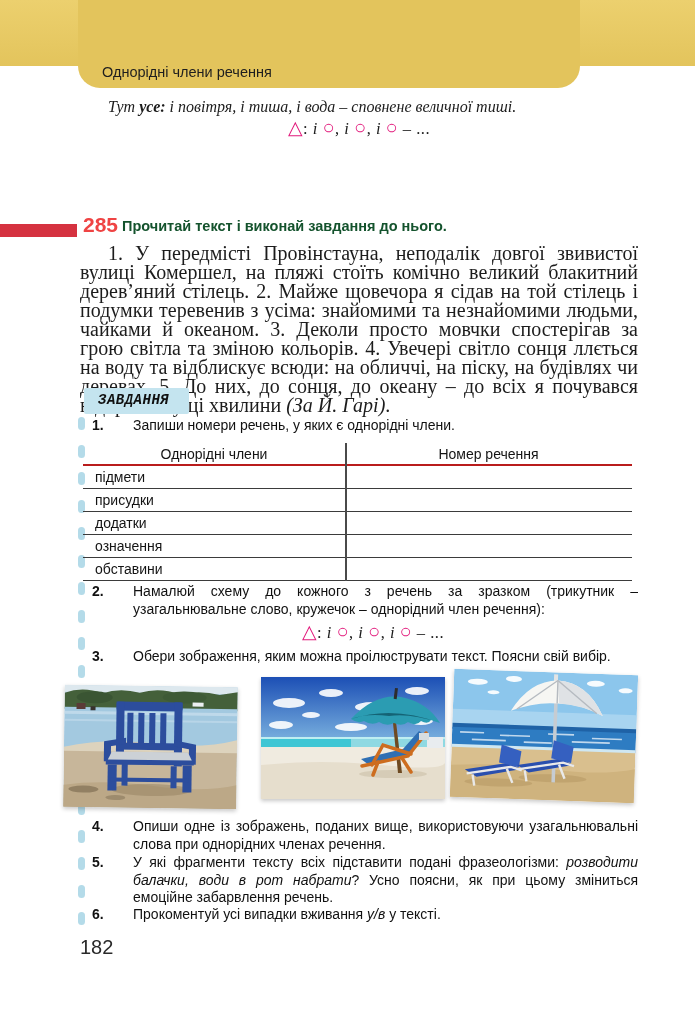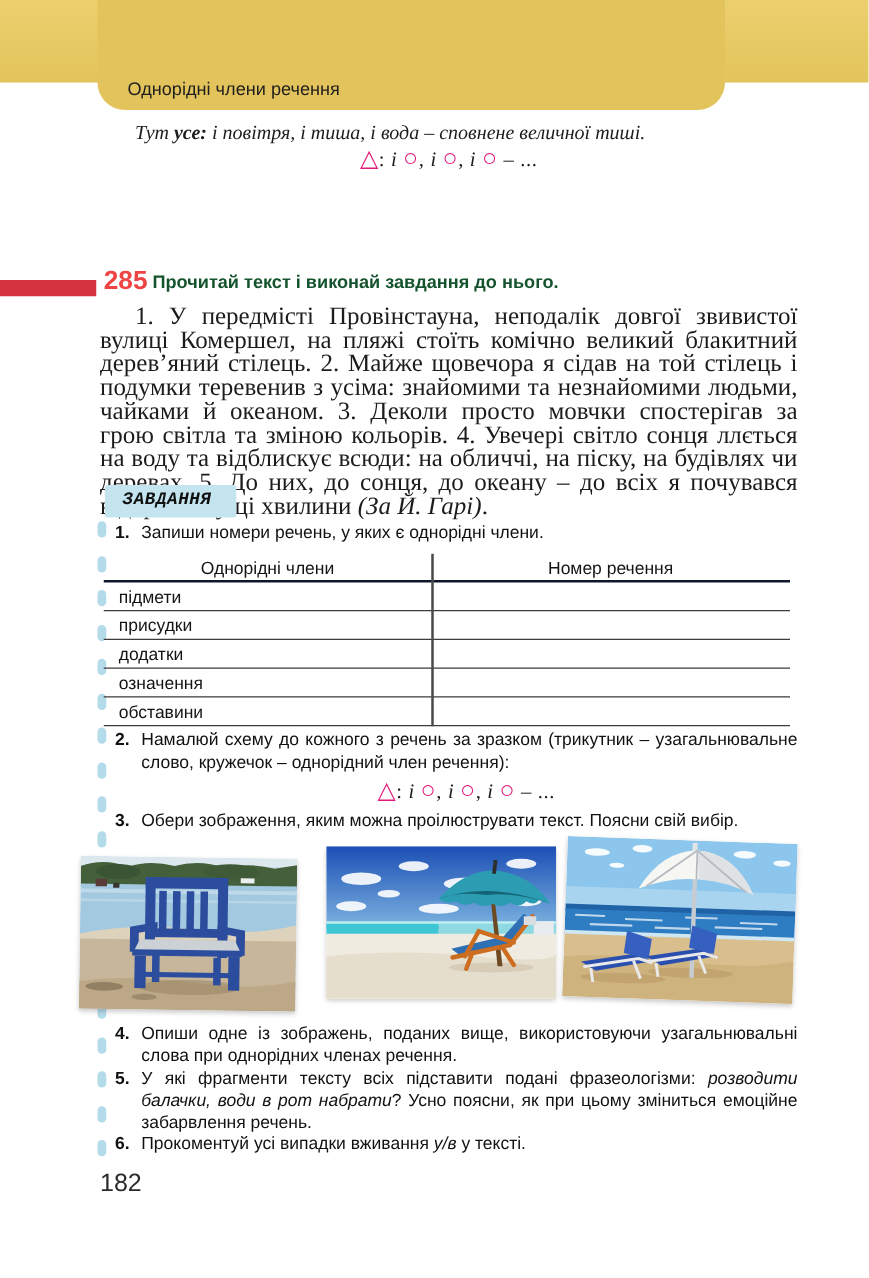--- a/index.html
+++ b/index.html
@@ -40,31 +40,31 @@
   
   .tasks-label{position:absolute;left:84px;top:388px;background:#c4e4ef;border-radius:2px;
           padding:4px 20px 6px 14px;font-family:Liberation Mono, monospace;
           font-weight:bold;font-style:italic;font-size:14px;letter-spacing:.5px;color:#101010;}
   .dashes{position:absolute;left:78px;top:417px;display:flex;flex-direction:column;gap:14.5px;}
   .dash{width:7px;height:13px;border-radius:3.5px;background:#b4dbe9;}
 
   .task{position:absolute;left:92px;width:546px;display:flex;
         font-family:"Liberation Sans",sans-serif;font-size:14px;line-height:17.5px;color:#111;}
   .task .num{flex:none;width:21px;font-weight:bold;}
-  .task .body{flex:1;text-align:justify;}
+  .task .body{flex:1;text-align:justify;margin-left:20px;}
   .t1{top:417px;} .t2{top:583px;} .t3{top:648px;} .t4{top:818px;} .t5{top:854px;} .t6{top:906px;}
   .schema2{position:absolute;left:113px;top:620px;width:520px;text-align:center;
         font-family:"Liberation Serif",serif;font-size:16.5px;}
 
   
   .htable{position:absolute;left:83px;top:443px;width:549px;
         font-family:"Liberation Sans",sans-serif;font-size:14px;color:#141414;}
   .htable .vline{position:absolute;left:262px;top:0;bottom:0;width:1.6px;background:#4a4a4a;}
   .thead{display:grid;grid-template-columns:262px 287px;height:21px;align-items:center;
-        text-align:center;border-bottom:2px solid #0f172a;}
+        text-align:center;border-bottom:2px solid #b91c1c;}
   .trow{display:flex;height:22px;align-items:center;border-bottom:1.6px solid #3b3b3b;}
   .trow .tcell{padding-left:12px;}
 
   
   .photos{position:absolute;left:0;top:670px;width:695px;height:148px;}
   .photo{position:absolute;box-shadow:0 2px 4px rgba(0,0,0,.22);background:#fff;}
   .p1{left:64px;top:16px;width:173px;height:122px;transform:rotate(.8deg);}
   .p2{left:261px;top:7px;width:184px;height:122px;}
   .p3{left:452px;top:2px;width:184px;height:128px;transform:rotate(2deg);}
   .photo svg{display:block;width:100%;height:100%;}

